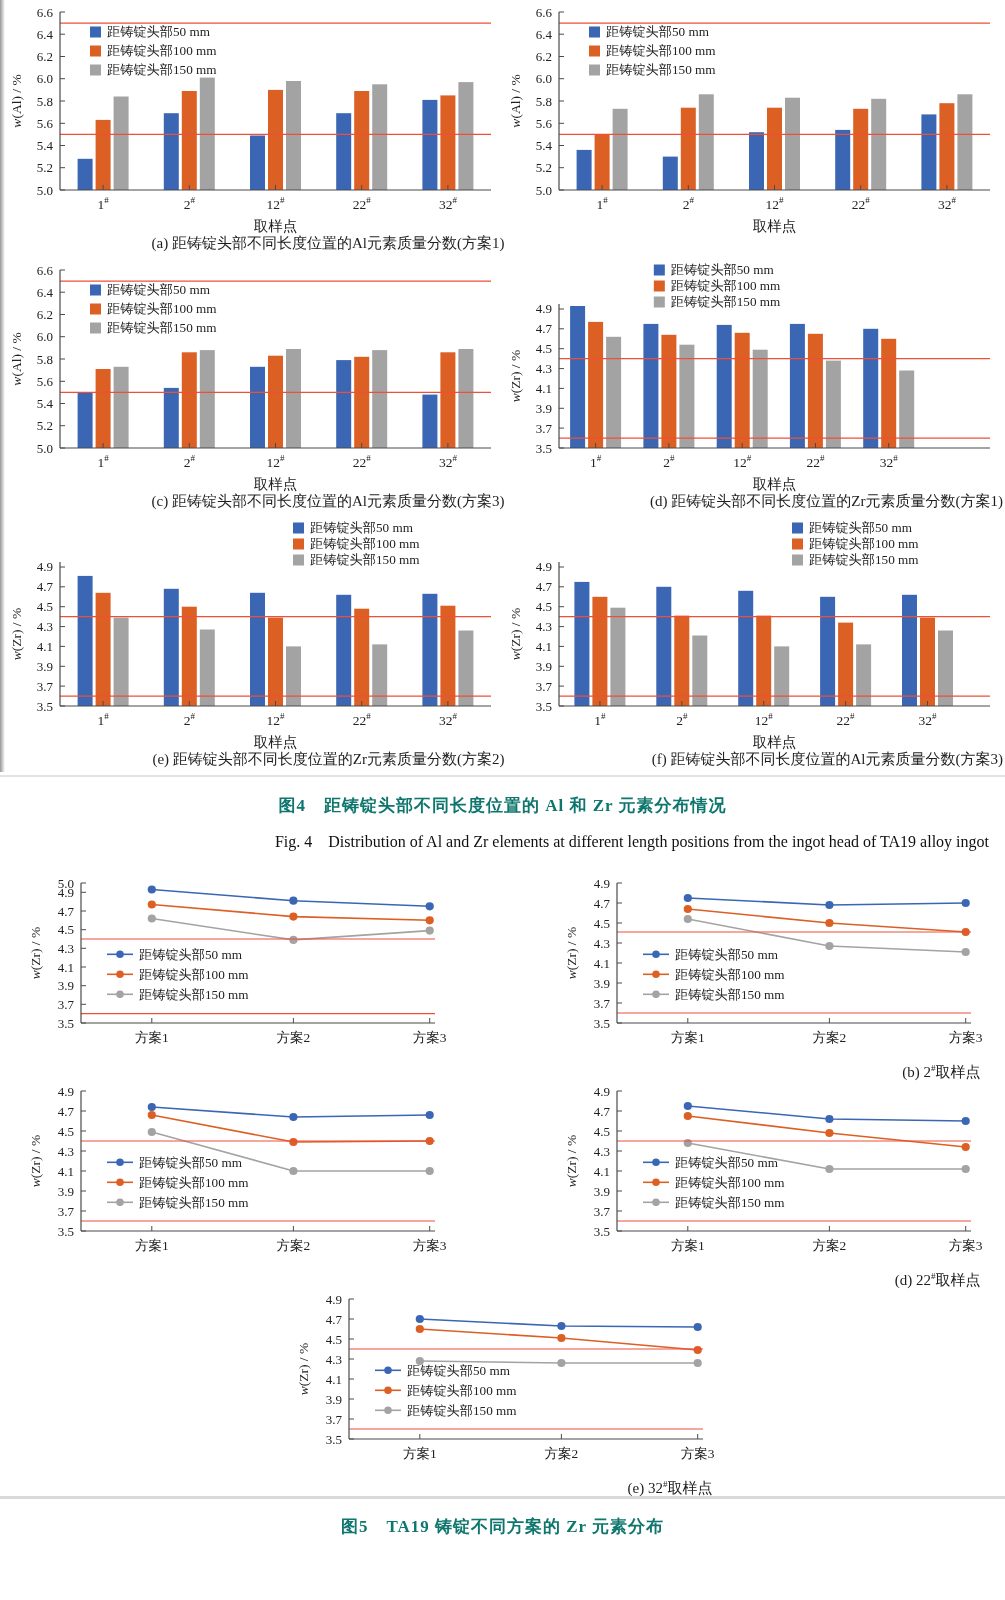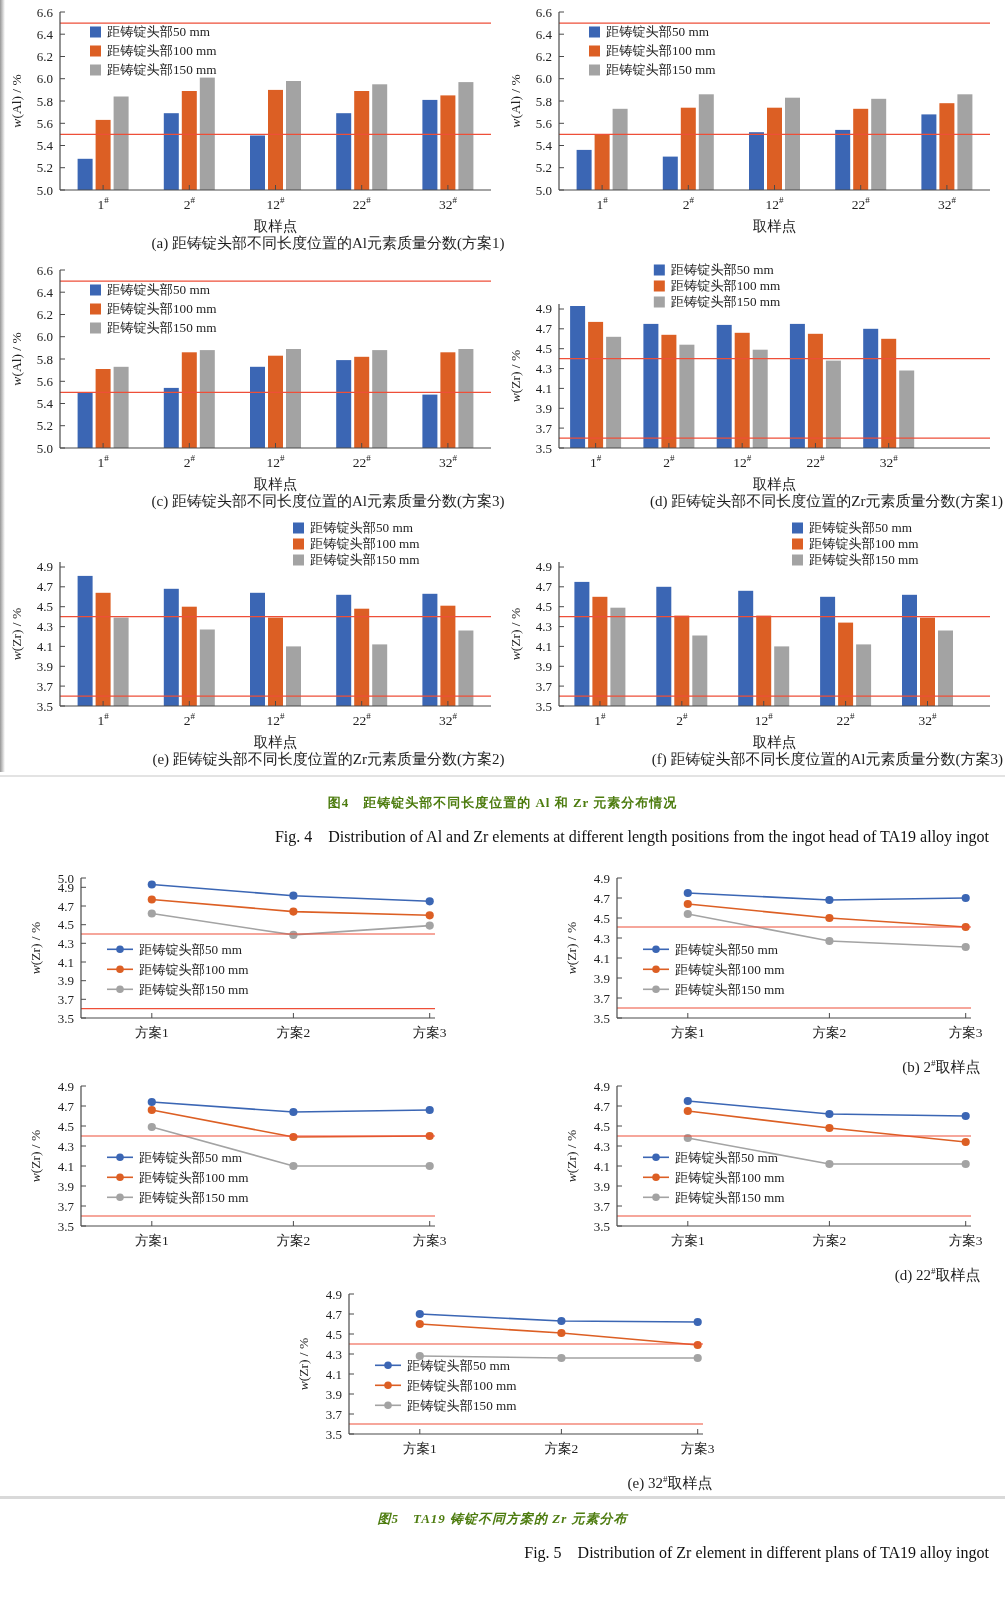--- a/index.html
+++ b/index.html
@@ -6,26 +6,26 @@
   .page{width:1005px;height:1600px;position:relative;background:#ffffff;overflow:hidden;
         font-family:"Liberation Serif","DejaVu Serif",serif;color:#222;}
   svg{display:block;overflow:visible;}
   svg text{font-family:"Liberation Serif","DejaVu Serif",serif;}
   .grid-f4{display:grid;grid-template-columns:1fr 1fr;padding:4px 2px 0 6px;}
   .cell{height:258px;margin:0;}
   .cell-line{height:208px;margin:0;}
   .subcap{text-align:right;font-size:15px;margin-top:-6px;color:#1d1d1d;line-height:19px;}
   .cell-line .subcap{margin-top:0px;}
   .subcap sup, .catsup{font-size:60%;}
-  .cap-zh{text-align:center;font-size:13px;font-weight:600;margin:16px 0 9px;color:#4d7c0f;letter-spacing:1px;}
+  .cap-zh{text-align:center;font-size:17px;font-weight:600;margin:16px 0 9px;color:#0f766e;letter-spacing:1px;}
   .cap-en{text-align:right;font-size:16px;margin:16px;color:#101010;}
   .grid-f5{width:964px;margin:24px auto 0;display:grid;grid-template-columns:420px 420px;
            column-gap:116px;row-gap:0px;justify-content:center;}
   .cell-center{grid-column:1 / 3;justify-self:center;}
-  .cap-zh5{font-style:italic;}
+  .cap-zh5{}
   .edge-left{position:absolute;left:0;top:0;width:5px;height:772px;
              background:linear-gradient(to right,#2e2e2e,rgba(255,255,255,0));opacity:.5;}
   .scan-line-a{position:absolute;left:0;right:0;top:775px;height:2px;background:#e3e3e3;}
   .scan-line-b{position:absolute;left:0;right:0;top:1496px;height:3px;background:#d9d9d9;}
 </style>
 </head>
 <body>
 
 <div class="page">
 
@@ -651,19 +651,18 @@
             <circle cx="95" cy="99.3" r="3.8" fill="#dc5f24"></circle>
             <text x="114" y="103.8" fill="#222222" font-size="13.2" text-anchor="start">距铸锭头部100 mm</text>
             <line x1="82" y1="119.3" x2="108" y2="119.3" stroke="#a3a3a3" stroke-width="1.6"></line>
             <circle cx="95" cy="119.3" r="3.8" fill="#a3a3a3"></circle>
             <text x="114" y="123.8" fill="#222222" font-size="13.2" text-anchor="start">距铸锭头部150 mm</text>
           </svg>
         <figcaption class="subcap">(e) 32<sup>#</sup>取样点</figcaption>
       </figure>
     </div>
     <p class="cap-zh cap-zh5">图5　TA19 铸锭不同方案的 Zr 元素分布</p>
-    <p class="cap-en">Fig. 5  Distribution of Zr element in different plans of TA19 alloy ingot</p>
   </section>
 
   <div class="edge-left"></div>
   <div class="scan-line-a"></div>
   <div class="scan-line-b"></div>
 </div>
 
 </body></html>

